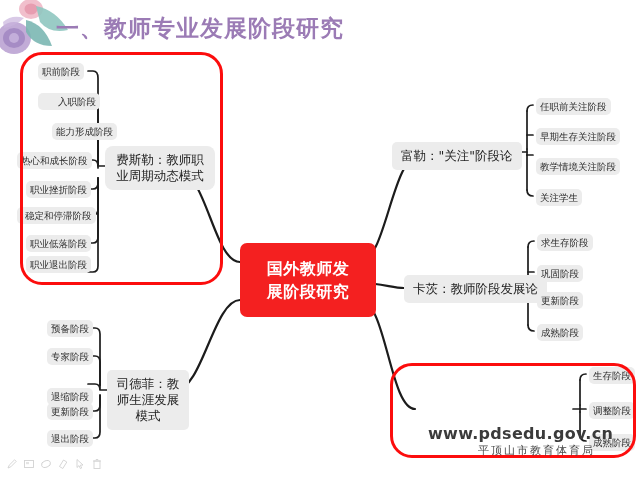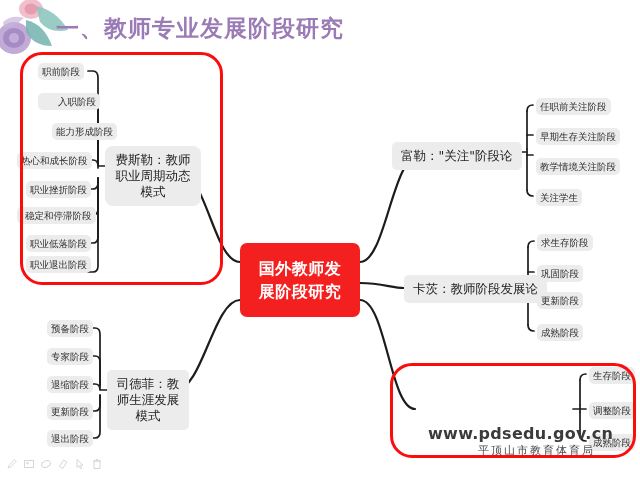--- a/index.html
+++ b/index.html
@@ -39,21 +39,21 @@
   }
   .leaf{font-size:9.5px;padding:2px 4px;}
   .branch{
     font-size:12.5px;line-height:16px;padding:6px 9px;
     background:#ececec;color:#222;
   }
   .branch.two-line{white-space:normal;text-align:center;width:100px;}
 
   
   .center-node{
-    position:absolute;left:240px;top:243px;width:120px;height:74px;
+    position:absolute;left:240px;top:243px;width:136px;height:74px;
     background:#f42020;border-radius:7px;
     color:#ffffff;font-size:16px;font-weight:bold;line-height:23px;
     display:flex;align-items:center;justify-content:center;
     text-align:center;letter-spacing:0.5px;
     box-sizing:border-box;
   }
   .center-node span{display:block;}
 
   
   .hilite{
@@ -162,36 +162,36 @@
     </g>
   </svg>
 
   <div class="center-node">
     <div>
       <span>国外教师发</span>
       <span>展阶段研究</span>
     </div>
   </div>
 
-  <div class="node branch two-line" id="node-fessler" style="left:105px;top:146px;width:96px;border-radius:8px;">费斯勒：教师职业周期动态模式</div>
+  <div class="node branch two-line" id="node-fessler" style="left:105px;top:146px;width:110px;border-radius:8px;">费斯勒：教师职业周期动态模式</div>
 
   <div class="node leaf" style="left:38px;top:63px;">职前阶段</div>
   <div class="node leaf" style="left:38px;top:93px;padding-left:20px;">入职阶段</div>
   <div class="node leaf" style="left:26px;top:123px;margin-left:26px;">能力形成阶段</div>
   <div class="node leaf" style="left:17px;top:152px;">热心和成长阶段</div>
   <div class="node leaf" style="left:26px;top:181px;">职业挫折阶段</div>
   <div class="node leaf" style="left:17px;top:207px;padding-left:8px;">稳定和停滞阶段</div>
   <div class="node leaf" style="left:26px;top:235px;">职业低落阶段</div>
   <div class="node leaf" style="left:26px;top:256px;">职业退出阶段</div>
 
   <div class="node branch two-line" id="node-steffy" style="left:107px;top:370px;width:82px;">司德菲：教师生涯发展模式</div>
 
   <div class="node leaf" style="left:47px;top:320px;">预备阶段</div>
   <div class="node leaf" style="left:47px;top:348px;">专家阶段</div>
-  <div class="node leaf" style="left:47px;top:376px;">退缩阶段</div>
+  <div class="node leaf" style="left:47px;top:388px;">退缩阶段</div>
   <div class="node leaf" style="left:47px;top:403px;">更新阶段</div>
   <div class="node leaf" style="left:47px;top:430px;">退出阶段</div>
 
   <div class="node branch" id="node-fuller" style="left:392px;top:142px;">富勒："关注"阶段论</div>
 
   <div class="node leaf" style="left:536px;top:98px;">任职前关注阶段</div>
   <div class="node leaf" style="left:536px;top:128px;">早期生存关注阶段</div>
   <div class="node leaf" style="left:536px;top:158px;">教学情境关注阶段</div>
   <div class="node leaf" style="left:536px;top:189px;">关注学生</div>
 

